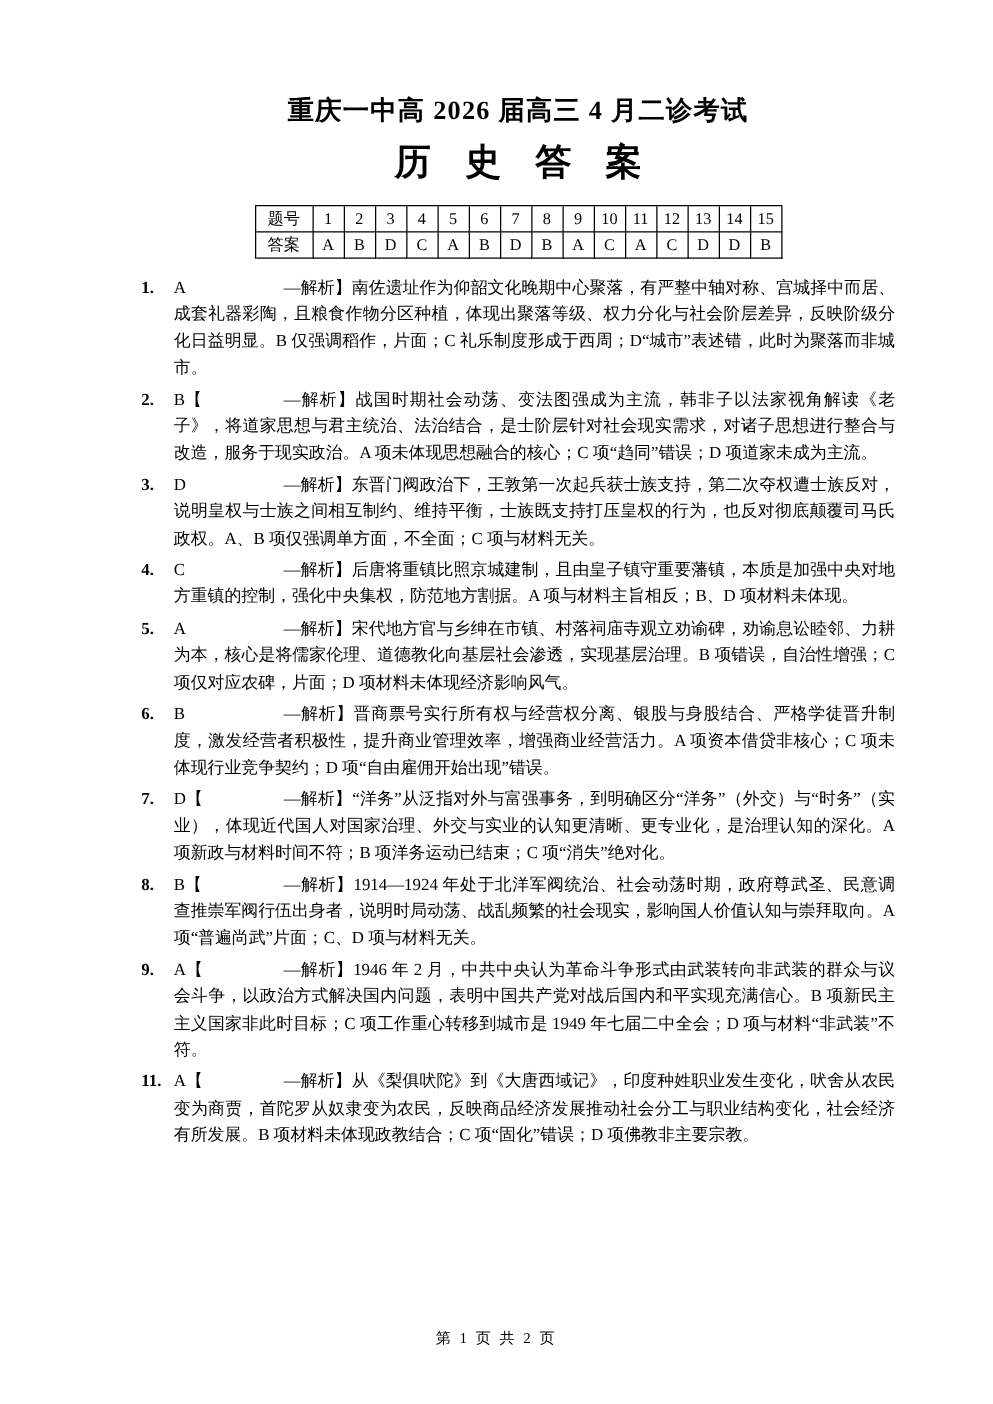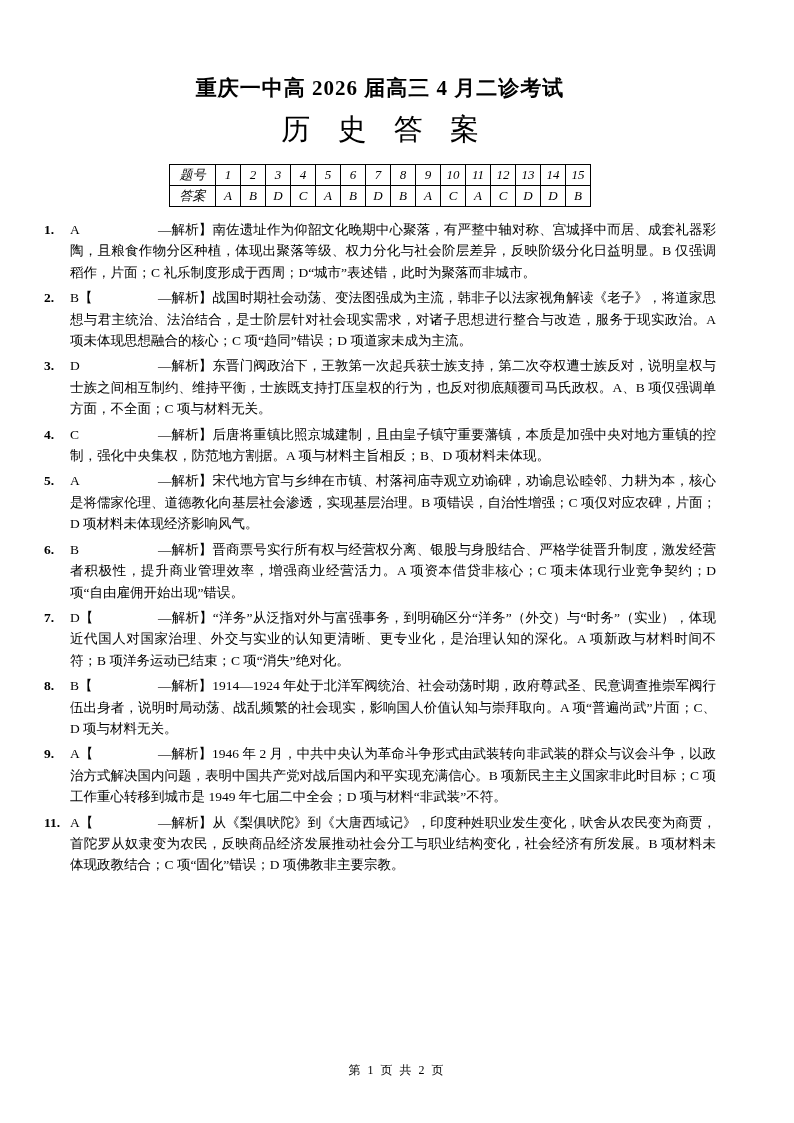--- a/index.html
+++ b/index.html
@@ -9,47 +9,47 @@
     background: #ffffff;
     color: #000000;
     font-family: "Liberation Serif", "DejaVu Serif", serif;
     position: relative;
     overflow: hidden;
   }
   .page {
     box-sizing: border-box;
     width: 794px;
     height: 1123px;
-    padding: 74px 78px 0 44px;
+    padding: 74px 78px 0 113px;
     position: relative;
   }
   .title {
     margin: 0;
     text-align: center;
     font-size: 21px;
     font-weight: bold;
     letter-spacing: 1px;
   }
   .subject {
     margin: 8px 0 14px 0;
     text-align: center;
     font-size: 29px;
-    font-weight: normal;
+    font-weight: bold;
     letter-spacing: 10px;
     text-indent: 10px; 
   }
   
   .atable-wrap { text-align: center; margin-bottom: 12px; }
   .atable {
     display: inline-block;
     border-top: 1px solid #000;
     border-left: 1px solid #000;
     font-size: 13px;
   }
-  .arow { display: flex; font-style: italic; }
+  .arow { display: flex; }
   .acell {
     box-sizing: border-box;
     border-right: 1px solid #000;
     border-bottom: 1px solid #000;
     width: 25px;
     height: 21px;
     line-height: 20px;
     text-align: center;
     overflow: hidden;
   }

